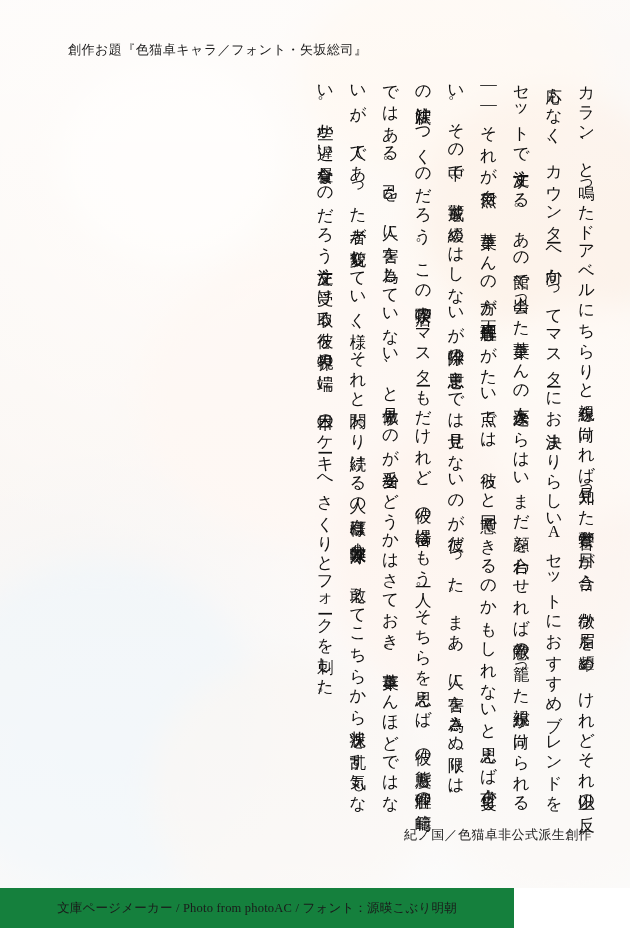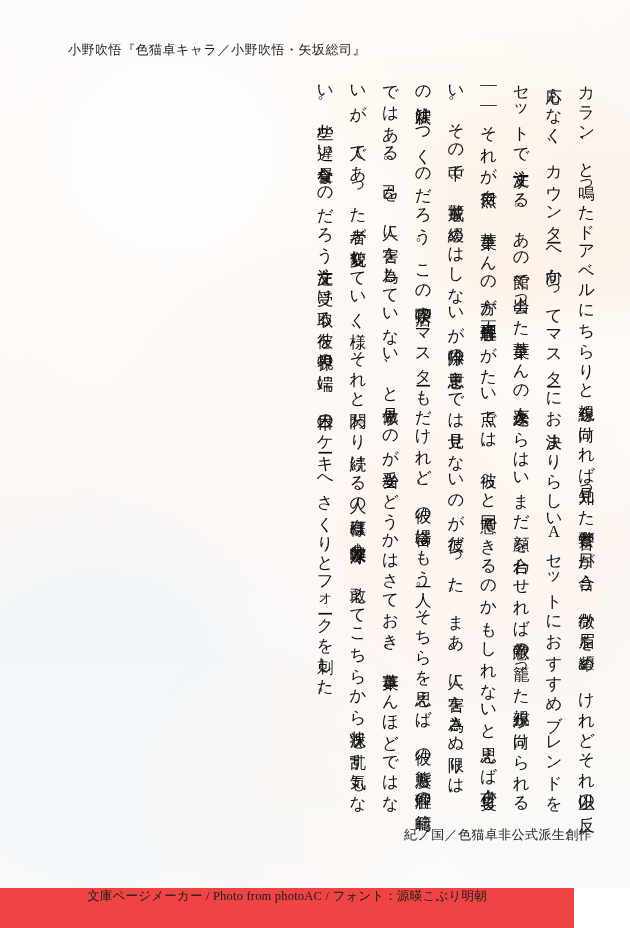--- a/index.html
+++ b/index.html
@@ -100,24 +100,25 @@
     letter-spacing: 0.4px;
     color: #1b1b1b;
     white-space: nowrap;
     font-family: Liberation Serif, serif;
   }
 
   #footer {
     position: absolute;
     left: 0;
     top: 888px;
-    width: 574px;
+    width: 514px;
     height: 40px;
-    background: #ef4444;
+    background: #15803d;
     display: flex;
+    align-items: center;
     justify-content: center;
   }
   #footer-text {
     font-size: 12.5px;
     letter-spacing: 0.2px;
     color: #1a1a1a;
     white-space: nowrap;
   }
 </style>
 </head>
@@ -132,21 +133,21 @@
     <div class="blob b4"></div>
     <div class="blob b5"></div>
     <div class="blob b6"></div>
     <div class="blob b7"></div>
     <div class="blob b8"></div>
     <div class="blob b9"></div>
   </div>
 
   <div id="veil"></div>
 
-  <div id="title">小野吹悟『色猫卓キャラ／小野吹悟・矢坂総司』</div>
+  <div id="title">創作お題『色猫卓キャラ／フォント・矢坂総司』</div>
 
   <div id="body-text">
     <p>カラン、と鳴ったドアベルにちらりと視線を向ければ見知った警察官と目が合う。微か眉を顰め、けれどそれ以上の反応もなく、カウンターへ向かってマスターにお決まりらしいAセットにおすすめブレンドをセットで注文する。あの館で出会った華菜さんの友人達からはいまだ顔を合わせれば敵意の籠った視線が向けられる――それが自然で、華菜さんの方が正直理解しがたい点では、彼らと同意できるのかもしれないと思えば少々可笑しい。その中で、警戒を緩めはしないが排除の意思までは見せないのが彼だった。まあ、人に害を為さぬ限りは、の注釈はつくのだろう。この喫茶店のマスターもだけれど、彼の場合はもう一人。そちらを思えば、彼の態度も理解の範疇ではある。己を、人に害を為していない、と見做すのが妥当かどうかはさておき。華菜さんほどではないが、人であった者が変貌していく様、それと関わり続ける人の有様は十分興味深く、敢えてこちらから状況を乱す気もない。些か遅い昼食なのだろう注文を受け取る彼を視界の端に、本日のケーキへさくりとフォークを刺した。</p>
   </div>
 
   <div id="credit">紀ノ国／色猫卓非公式派生創作</div>
 
   <div id="footer">
     <div id="footer-text">文庫ページメーカー / Photo from photoAC / フォント：源暎こぶり明朝</div>
   </div>

